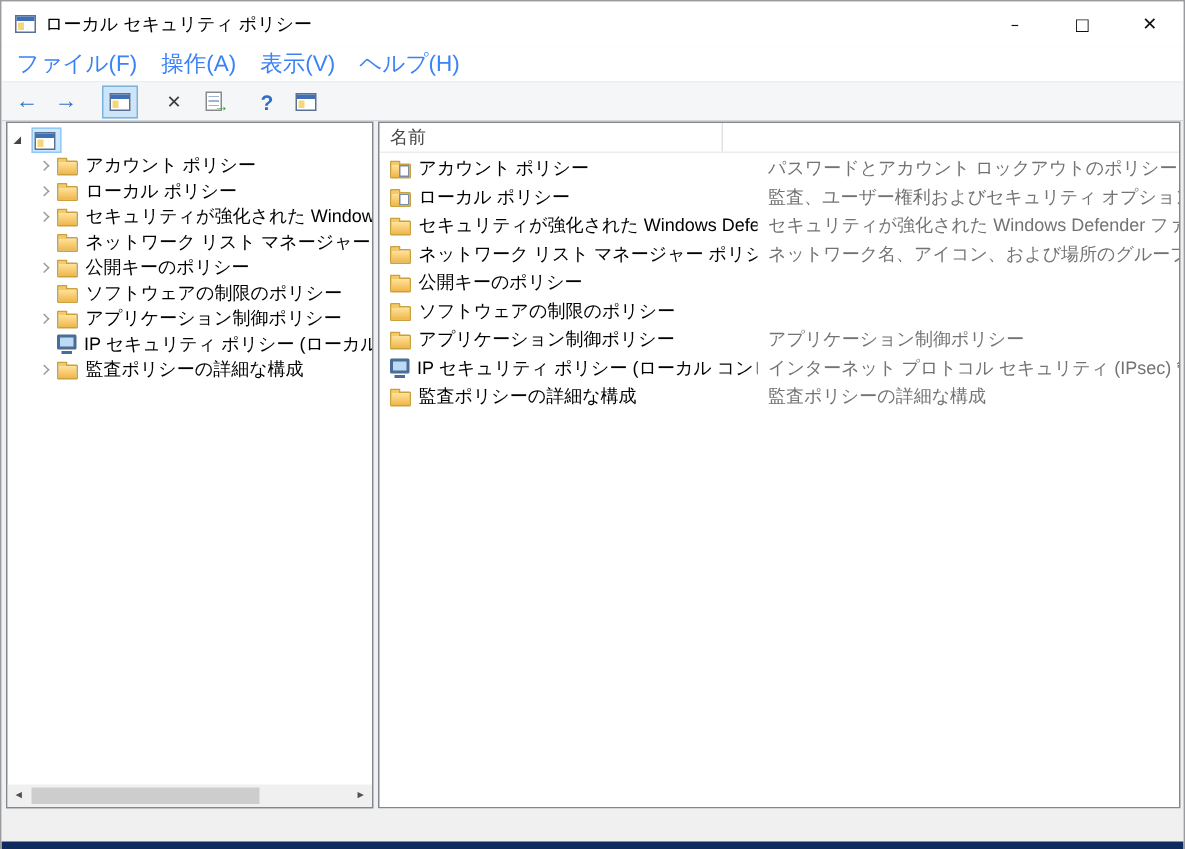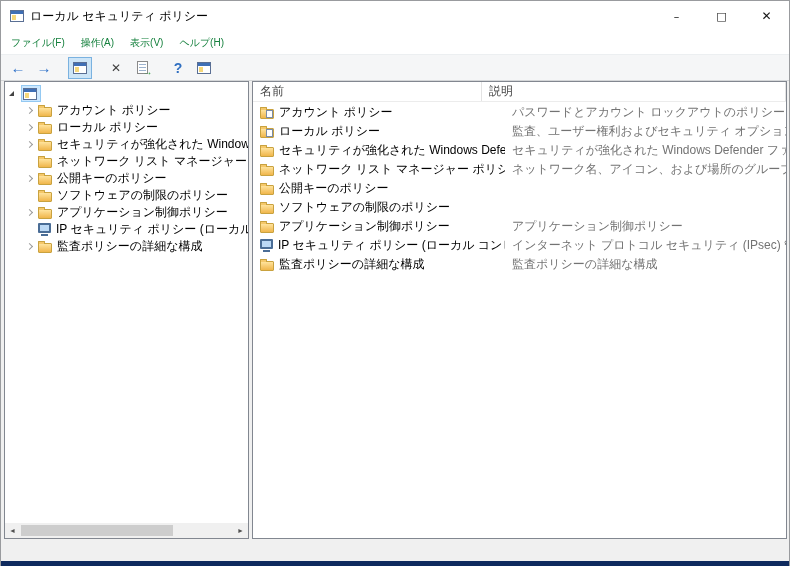--- a/index.html
+++ b/index.html
@@ -38,21 +38,21 @@
   .win-btn.close { font-size: 12px; }
 
   
   .menubar {
     height: 23px; background: #fff;
     display: flex; align-items: stretch;
     padding-left: 2px; flex: none;
   }
   .menu-item {
     display: flex; align-items: center;
-    padding: 0 8px; font-size: 10px; color: #15803d;
+    padding: 0 8px; font-size: 15px; color: #3b82f6;
   }
 
   
   .toolbar {
     height: 27px; background: #f5f6f7;
     border-top: 1px solid #eceff1;
     border-bottom: 1px solid #d4d6d8;
     display: flex; align-items: center;
     padding-left: 4px; flex: none;
   }
@@ -339,21 +339,20 @@
         </span>
         <span class="sb-btn">►</span>
       </div>
     </div>
 
     <div class="splitter"></div>
 
     <div class="list-pane">
       <div class="lv-header">
         <div class="lv-hcol name">名前</div>
-        <div class="lv-hcol desc">説明</div>
       </div>
       <div class="lv-rows">
 
         <div class="lv-row">
           <span class="cell-name">
             <span class="i-folder i-policy"></span>
             <span>アカウント ポリシー</span>
           </span>
           <span class="cell-desc">パスワードとアカウント ロックアウトのポリシー</span>
         </div>

